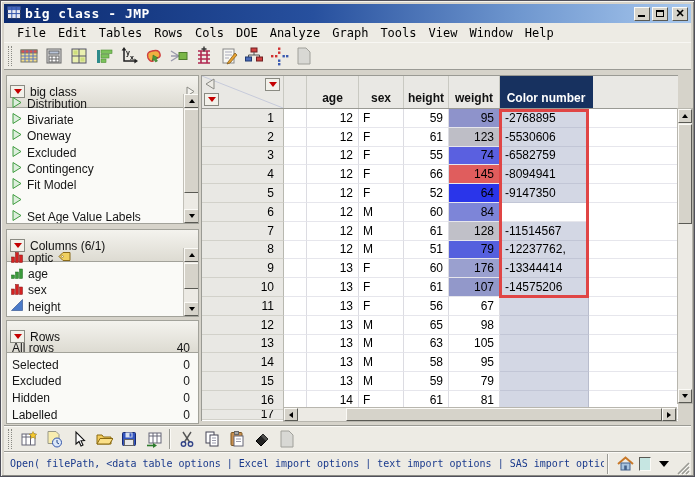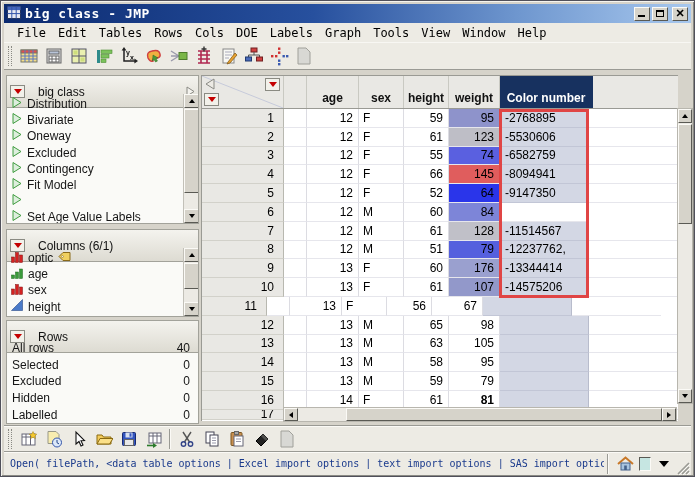--- a/index.html
+++ b/index.html
@@ -29,21 +29,21 @@
     border-top:1px solid #9a9a94;box-shadow:inset 0 1px 0 #fbfaf6;display:flex;align-items:center;padding-left:2px;}
   .grip{width:4px;height:20px;border-left:1px dotted #8a8a84;border-right:1px dotted #8a8a84;margin:0 4px 0 2px;}
   .tbtn{width:25px;height:24px;display:flex;align-items:center;justify-content:center;}
   .tsep{width:2px;height:20px;border-left:1px solid #9a9a94;border-right:1px solid #fbfaf6;margin:0 3px;}
   
   .main{position:absolute;left:3px;top:68px;right:3px;height:356px;background:#d6d3ca;border-top:1px solid #9a9a94;}
   
   .panel{position:absolute;left:2px;width:193px;background:#fafaf7;border:1px solid #a2a29a;}
   .p1{top:5px;height:149px;}  .p2{top:159px;height:88px;}  .p3{top:250px;height:104px;}
   .phead{height:32px;background:linear-gradient(#f4f3ee,#dddbd2);border-bottom:1px solid #a2a29a;
-    display:flex;align-items:center;padding:15px 3px;font:12px "Liberation Sans",sans-serif;color:#111;gap:8px;}
+    display:flex;align-items:center;padding:15px 3px;font:12px "Liberation Sans",sans-serif;color:#111;}
   .phead .ptitle{flex:1;}
   .redbtn{width:15px;height:13px;background:#f2f1ea;border:1px solid #8a8a82;display:inline-flex;
     align-items:center;justify-content:center;margin-right:5px;flex:none;}
   .redbtn i{width:0;height:0;border-left:4px solid transparent;border-right:4px solid transparent;border-top:5px solid #c40000;}
   .pbody{position:absolute;top:18px;left:0;right:0;bottom:0;overflow:hidden;}
   .sitem{height:16.2px;display:flex;align-items:center;padding-left:4px;gap:5px;font:12px "Liberation Sans",sans-serif;color:#161616;}
   .stat{display:flex;justify-content:space-between;align-items:center;height:16.6px;padding:0 8px 0 5px;
     font:12px "Liberation Sans",sans-serif;color:#161616;}
   
   .pscroll{position:absolute;top:0;right:0;width:15px;bottom:0;background:#eceae4;border-left:1px solid #c2c0b8;}
@@ -116,21 +116,21 @@
       </span>
   </div>
 
   <div class="menubar">
       <span class="menu-item">File</span>
       <span class="menu-item">Edit</span>
       <span class="menu-item">Tables</span>
       <span class="menu-item">Rows</span>
       <span class="menu-item">Cols</span>
       <span class="menu-item">DOE</span>
-      <span class="menu-item">Labels</span>
+      <span class="menu-item">Analyze</span>
       <span class="menu-item">Graph</span>
       <span class="menu-item">Tools</span>
       <span class="menu-item">View</span>
       <span class="menu-item">Window</span>
       <span class="menu-item">Help</span>
     </div>
 
   <div class="toolbar">
     <span class="grip"></span>
     <span id="toptools" style="display:flex;align-items:center;">
@@ -524,21 +524,21 @@
             <div class="c rn" style="width:82px">10</div>
             <div class="c" style="width:23px"></div>
             <div class="c num" style="width:52px">13</div>
             <div class="c tx" style="width:45px">F</div>
             <div class="c num" style="width:45px">61</div>
             <div class="c num" style="width:51px;background:#9298ca;">107</div>
             <div class="c cn" style="width:89px">-14575206</div>
             <div class="c fillc" style="width:89px"></div>
           </div>
           <div class="trow">
-            <div class="c rn" style="width:65px">11</div>
+            <div class="c rn" style="width:82px">11</div>
             <div class="c" style="width:23px"></div>
             <div class="c num" style="width:52px">13</div>
             <div class="c tx" style="width:45px">F</div>
             <div class="c num" style="width:45px">56</div>
             <div class="c num" style="width:51px;">67</div>
             <div class="c cn" style="width:89px"></div>
             <div class="c fillc" style="width:89px"></div>
           </div>
           <div class="trow">
             <div class="c rn" style="width:82px">12</div>
@@ -579,21 +579,21 @@
             <div class="c num" style="width:51px;">79</div>
             <div class="c cn" style="width:89px"></div>
             <div class="c fillc" style="width:89px"></div>
           </div>
           <div class="trow">
             <div class="c rn" style="width:82px">16</div>
             <div class="c" style="width:23px"></div>
             <div class="c num" style="width:52px">14</div>
             <div class="c tx" style="width:45px">F</div>
             <div class="c num" style="width:45px">61</div>
-            <div class="c num" style="width:51px;font-weight:bold;">81</div>
+            <div class="c num" style="width:51px;">81</div>
             <div class="c cn" style="width:89px"></div>
             <div class="c fillc" style="width:89px"></div>
           </div>
           <div class="trow">
             <div class="c rn" style="width:82px">17</div>
             <div class="c" style="width:23px"></div>
             <div class="c num" style="width:52px"></div>
             <div class="c tx" style="width:45px"></div>
             <div class="c num" style="width:45px"></div>
             <div class="c num" style="width:51px;"></div>

